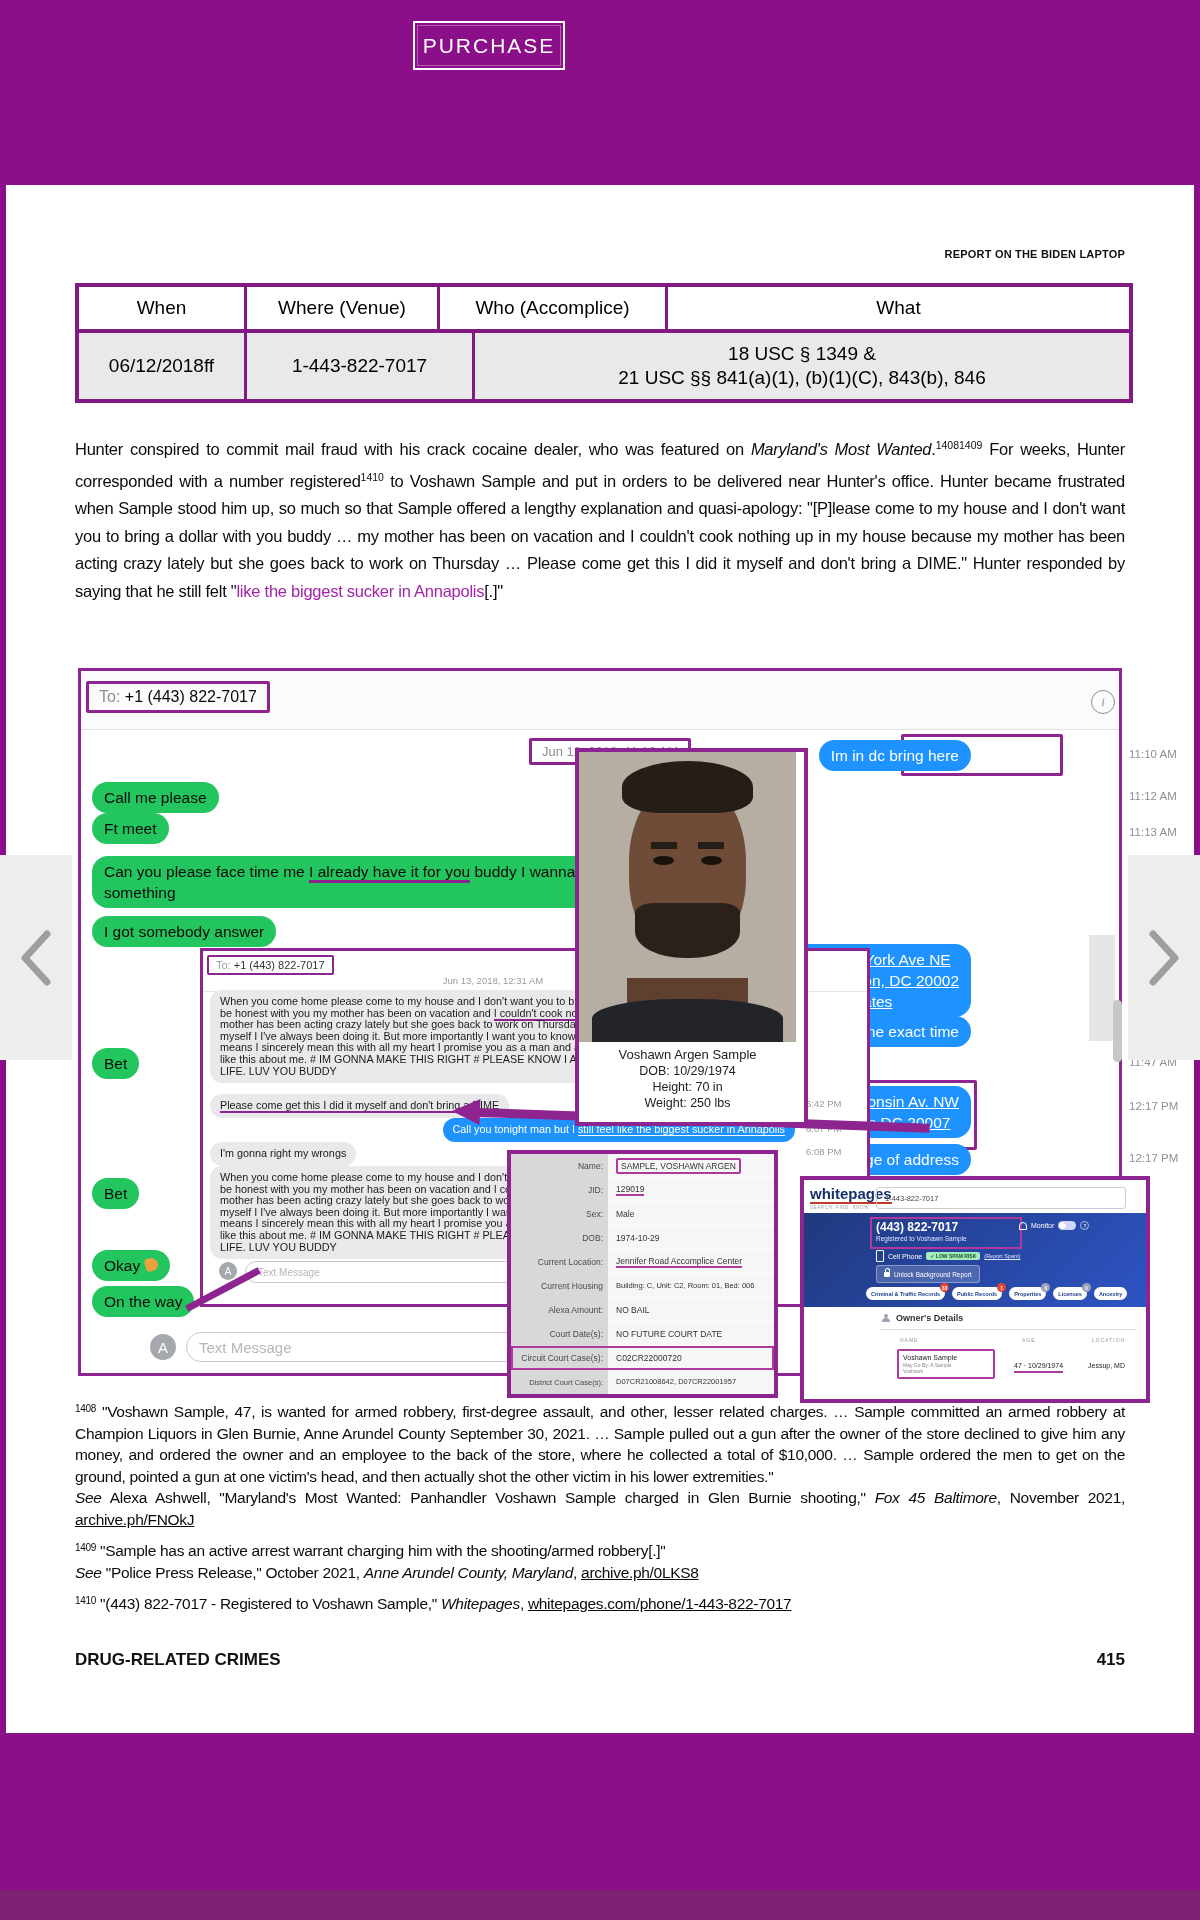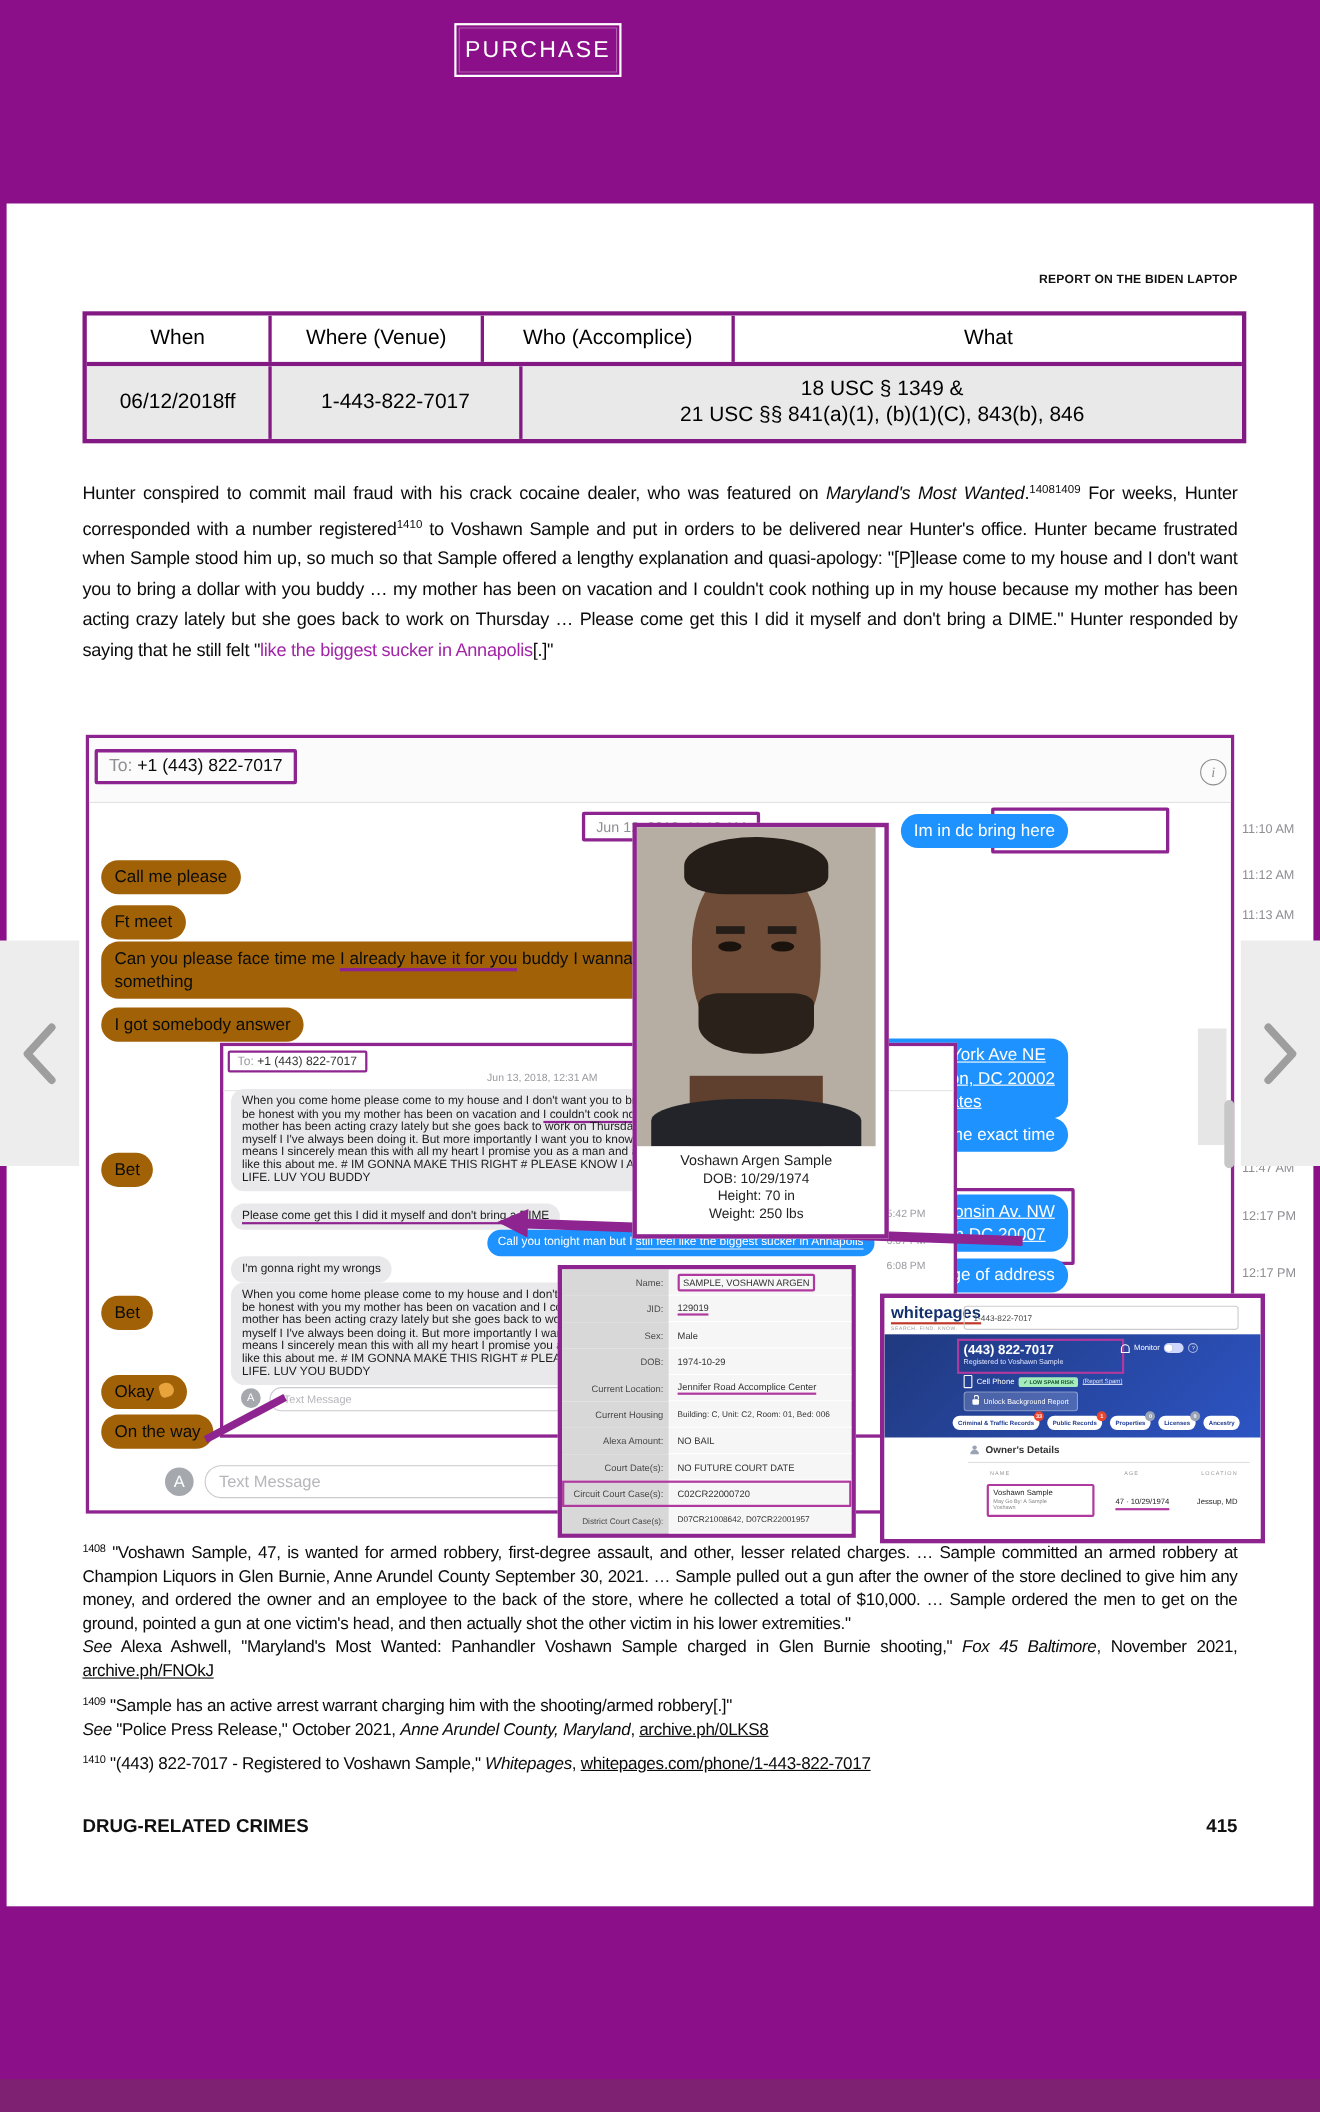--- a/index.html
+++ b/index.html
@@ -17,21 +17,21 @@
   .ctable .cell:last-child{border-right:none}
   .ctable .hrow .cell{height:42px;font-weight:normal;font-size:19px}
   .ctable .drow .cell{height:66px;font-size:19px;line-height:24px}
   .w1{width:165px}.w2{width:190px}.w3{width:225px}.w4{flex:1}
   .report-tag{position:absolute;right:75px;top:248px;font-size:11px;font-weight:bold;letter-spacing:.2px;color:#111}
   
   .bodytext{position:absolute;left:75px;top:432px;width:1050px;font-size:16.5px;line-height:27.5px;letter-spacing:-0.25px;text-align:justify;color:#0b0b0b}
   .sup{font-size:10.5px;vertical-align:6px;letter-spacing:0}
   .hl{color:#a224a8}
   
-  .bubL{position:absolute;background:#a16207;color:#0b0b0b;border-radius:16px;padding:5px 12px;font-size:15.5px;line-height:21px;white-space:nowrap}
+  .bubL{position:absolute;background:#22c55e;color:#0b0b0b;border-radius:16px;padding:5px 12px;font-size:15.5px;line-height:21px;white-space:nowrap}
   .bubR{position:absolute;background:#1e93ff;color:#fff;border-radius:16px;padding:5px 12px;font-size:15.5px;line-height:21px;white-space:nowrap}
   .ts{position:absolute;left:1054px;width:62px;font-size:11.5px;color:#8f8f94}
   .annbox{border:3px solid #8e2490;border-radius:2px}
   .pu{border-bottom:3px solid #8e2490}
   .pui{border-bottom:2px solid #8e2490}
   .wun{text-decoration:underline}
   
   .ibub{position:absolute;background:#e9e9eb;color:#1b1b1b;border-radius:12px;padding:6px 10px;font-size:10.8px;line-height:11.6px}
   .its{position:absolute;width:52px;font-size:9.5px;color:#9a9aa0}
   
@@ -98,21 +98,21 @@
     <div class="abs annbox" style="left:448px;top:67px;padding:3px 10px;font-size:13px;color:#8e8e93">Jun 12, 2018, 11:10 AM</div>
   </div>
 
   <div class="abs annbox" style="left:826px;top:69px;width:156px;height:36px;z-index:11"></div>
   <div class="bubR" style="right:154px;top:75px;z-index:12">Im in dc bring here</div>
   <div class="ts" style="top:83px;z-index:12">11:10 AM</div>
 
   <div class="bubL" style="left:17px;top:117px;z-index:12">Call me please</div>
   <div class="ts" style="top:125px;z-index:12">11:12 AM</div>
 
-  <div class="bubL" style="left:17px;top:158px;z-index:12">Ft meet</div>
+  <div class="bubL" style="left:17px;top:148px;z-index:12">Ft meet</div>
   <div class="ts" style="top:161px;z-index:12">11:13 AM</div>
 
   <div class="bubL" style="left:17px;top:191px;width:516px;white-space:normal;z-index:12"><span>Can you please face time me </span><span class="pu">I already have it for you</span><span> buddy I wanna t</span> <span>something</span></div>
   <div class="ts" style="top:205px;z-index:12">11:16 AM</div>
 
   <div class="bubL" style="left:17px;top:251px;z-index:12">I got somebody answer</div>
   <div class="ts" style="top:259px;z-index:12">11:36 AM</div>
 
   <div class="abs" style="left:1014px;top:270px;width:26px;height:106px;background:#e6e6e6;z-index:12"></div>
   <div class="abs" style="left:1038px;top:335px;width:9px;height:62px;background:#c7c7c7;border-radius:5px;z-index:12"></div>

